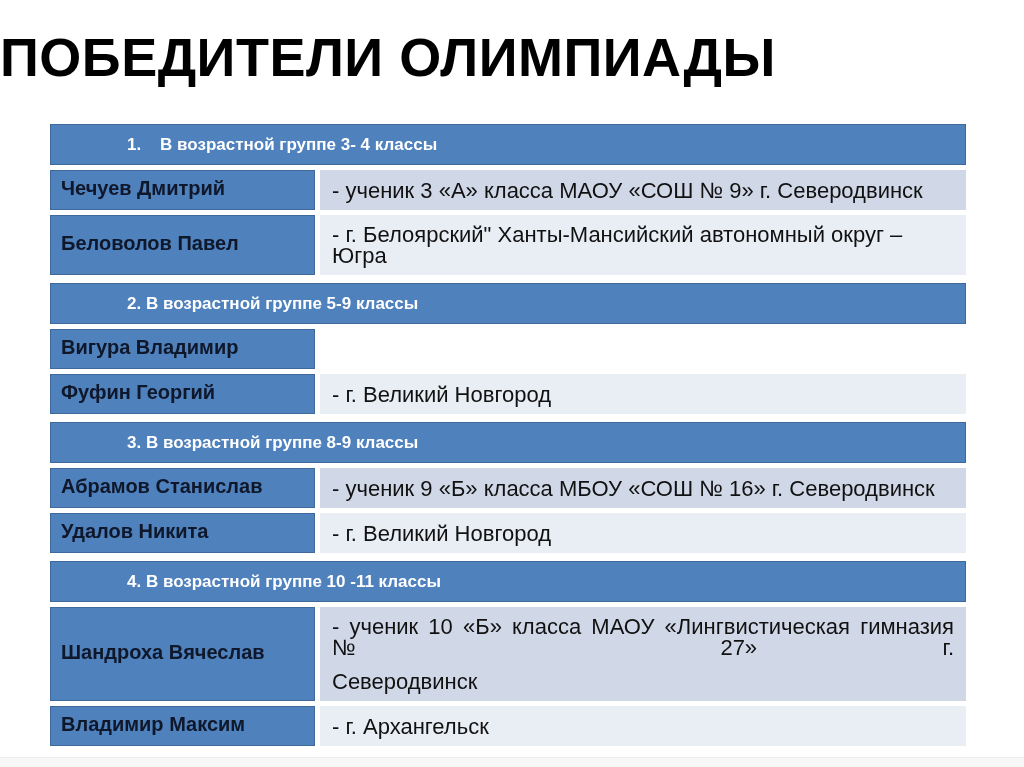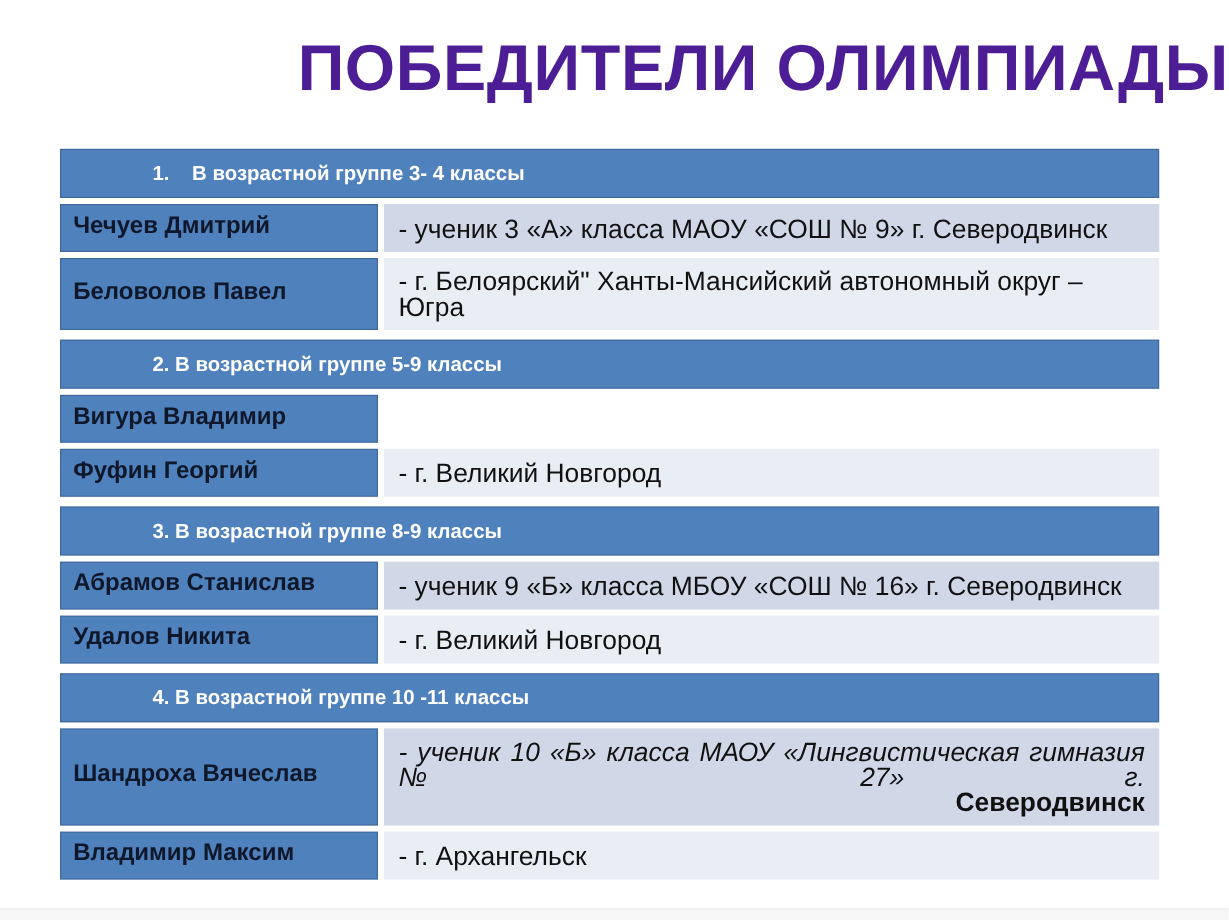--- a/index.html
+++ b/index.html
@@ -9,25 +9,25 @@
     height: 767px;
     background: #ffffff;
     overflow: hidden;
     font-family: "Liberation Sans", "DejaVu Sans", sans-serif;
   }
   .title {
     position: absolute;
     top: 26px;
     left: 0;
     width: 100%;
-    text-align: right;
+    text-align: left;
     font-size: 54px;
     font-weight: bold;
     letter-spacing: 0.5px;
-    color: #4c1d95;
+    color: #000000;
     white-space: nowrap;
   }
   .tbl {
     position: absolute;
     top: 124px;
     left: 50px;
     width: 916px;
   }
   .sec-header {
     background: #4f81bd;
@@ -73,23 +73,23 @@
     justify-content: center;
     padding: 9px 12px;
     min-height: 40px;
   }
   .band-dark  { background: #d0d8e8; }
   .band-light { background: #e9edf4; }
   .tall { min-height: 46px; }
   .desc-line-just {
     text-align: justify;
     text-align-last: justify;
-    font-style: italic;
+    margin-bottom: 13px;
   }
-  .desc-line-plain { text-align: right; font-weight: bold; }
+  .desc-line-plain { text-align: left; }
   .slide-bottom-edge {
     position: absolute;
     left: 0;
     bottom: 0;
     width: 100%;
     height: 9px;
     background: #f7f7f8;
     border-top: 1px solid #ececec;
   }
 </style>

